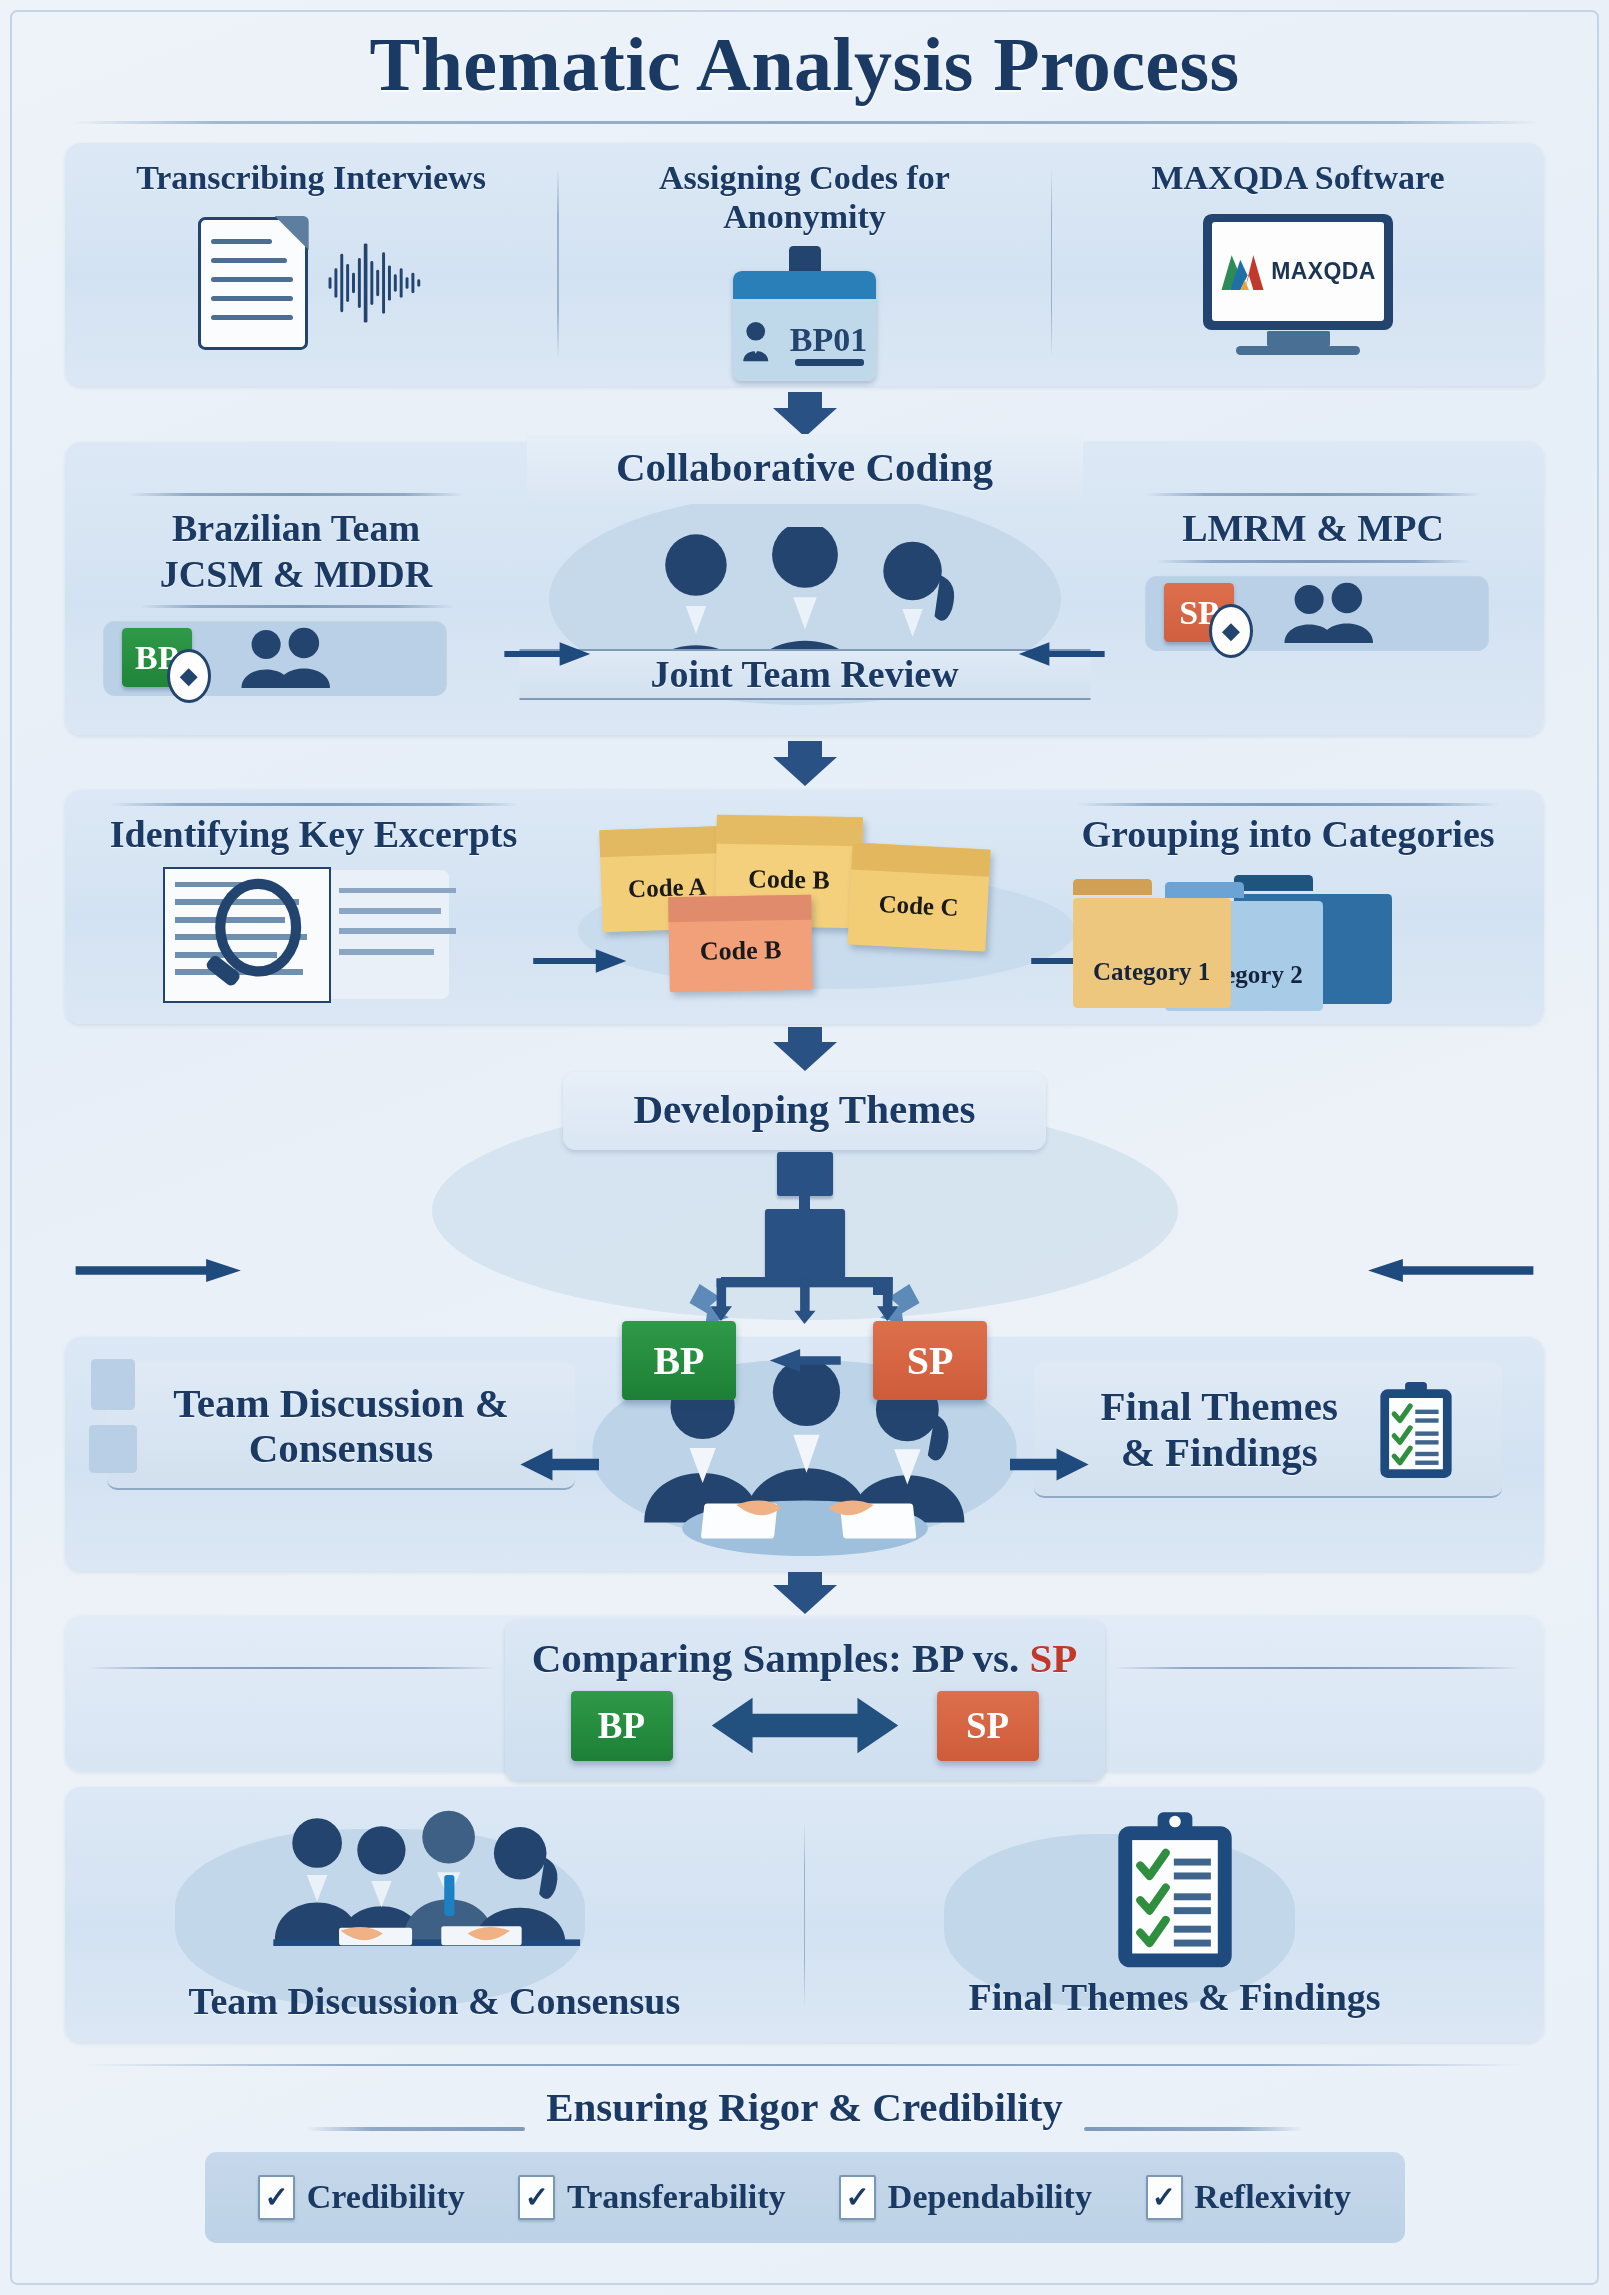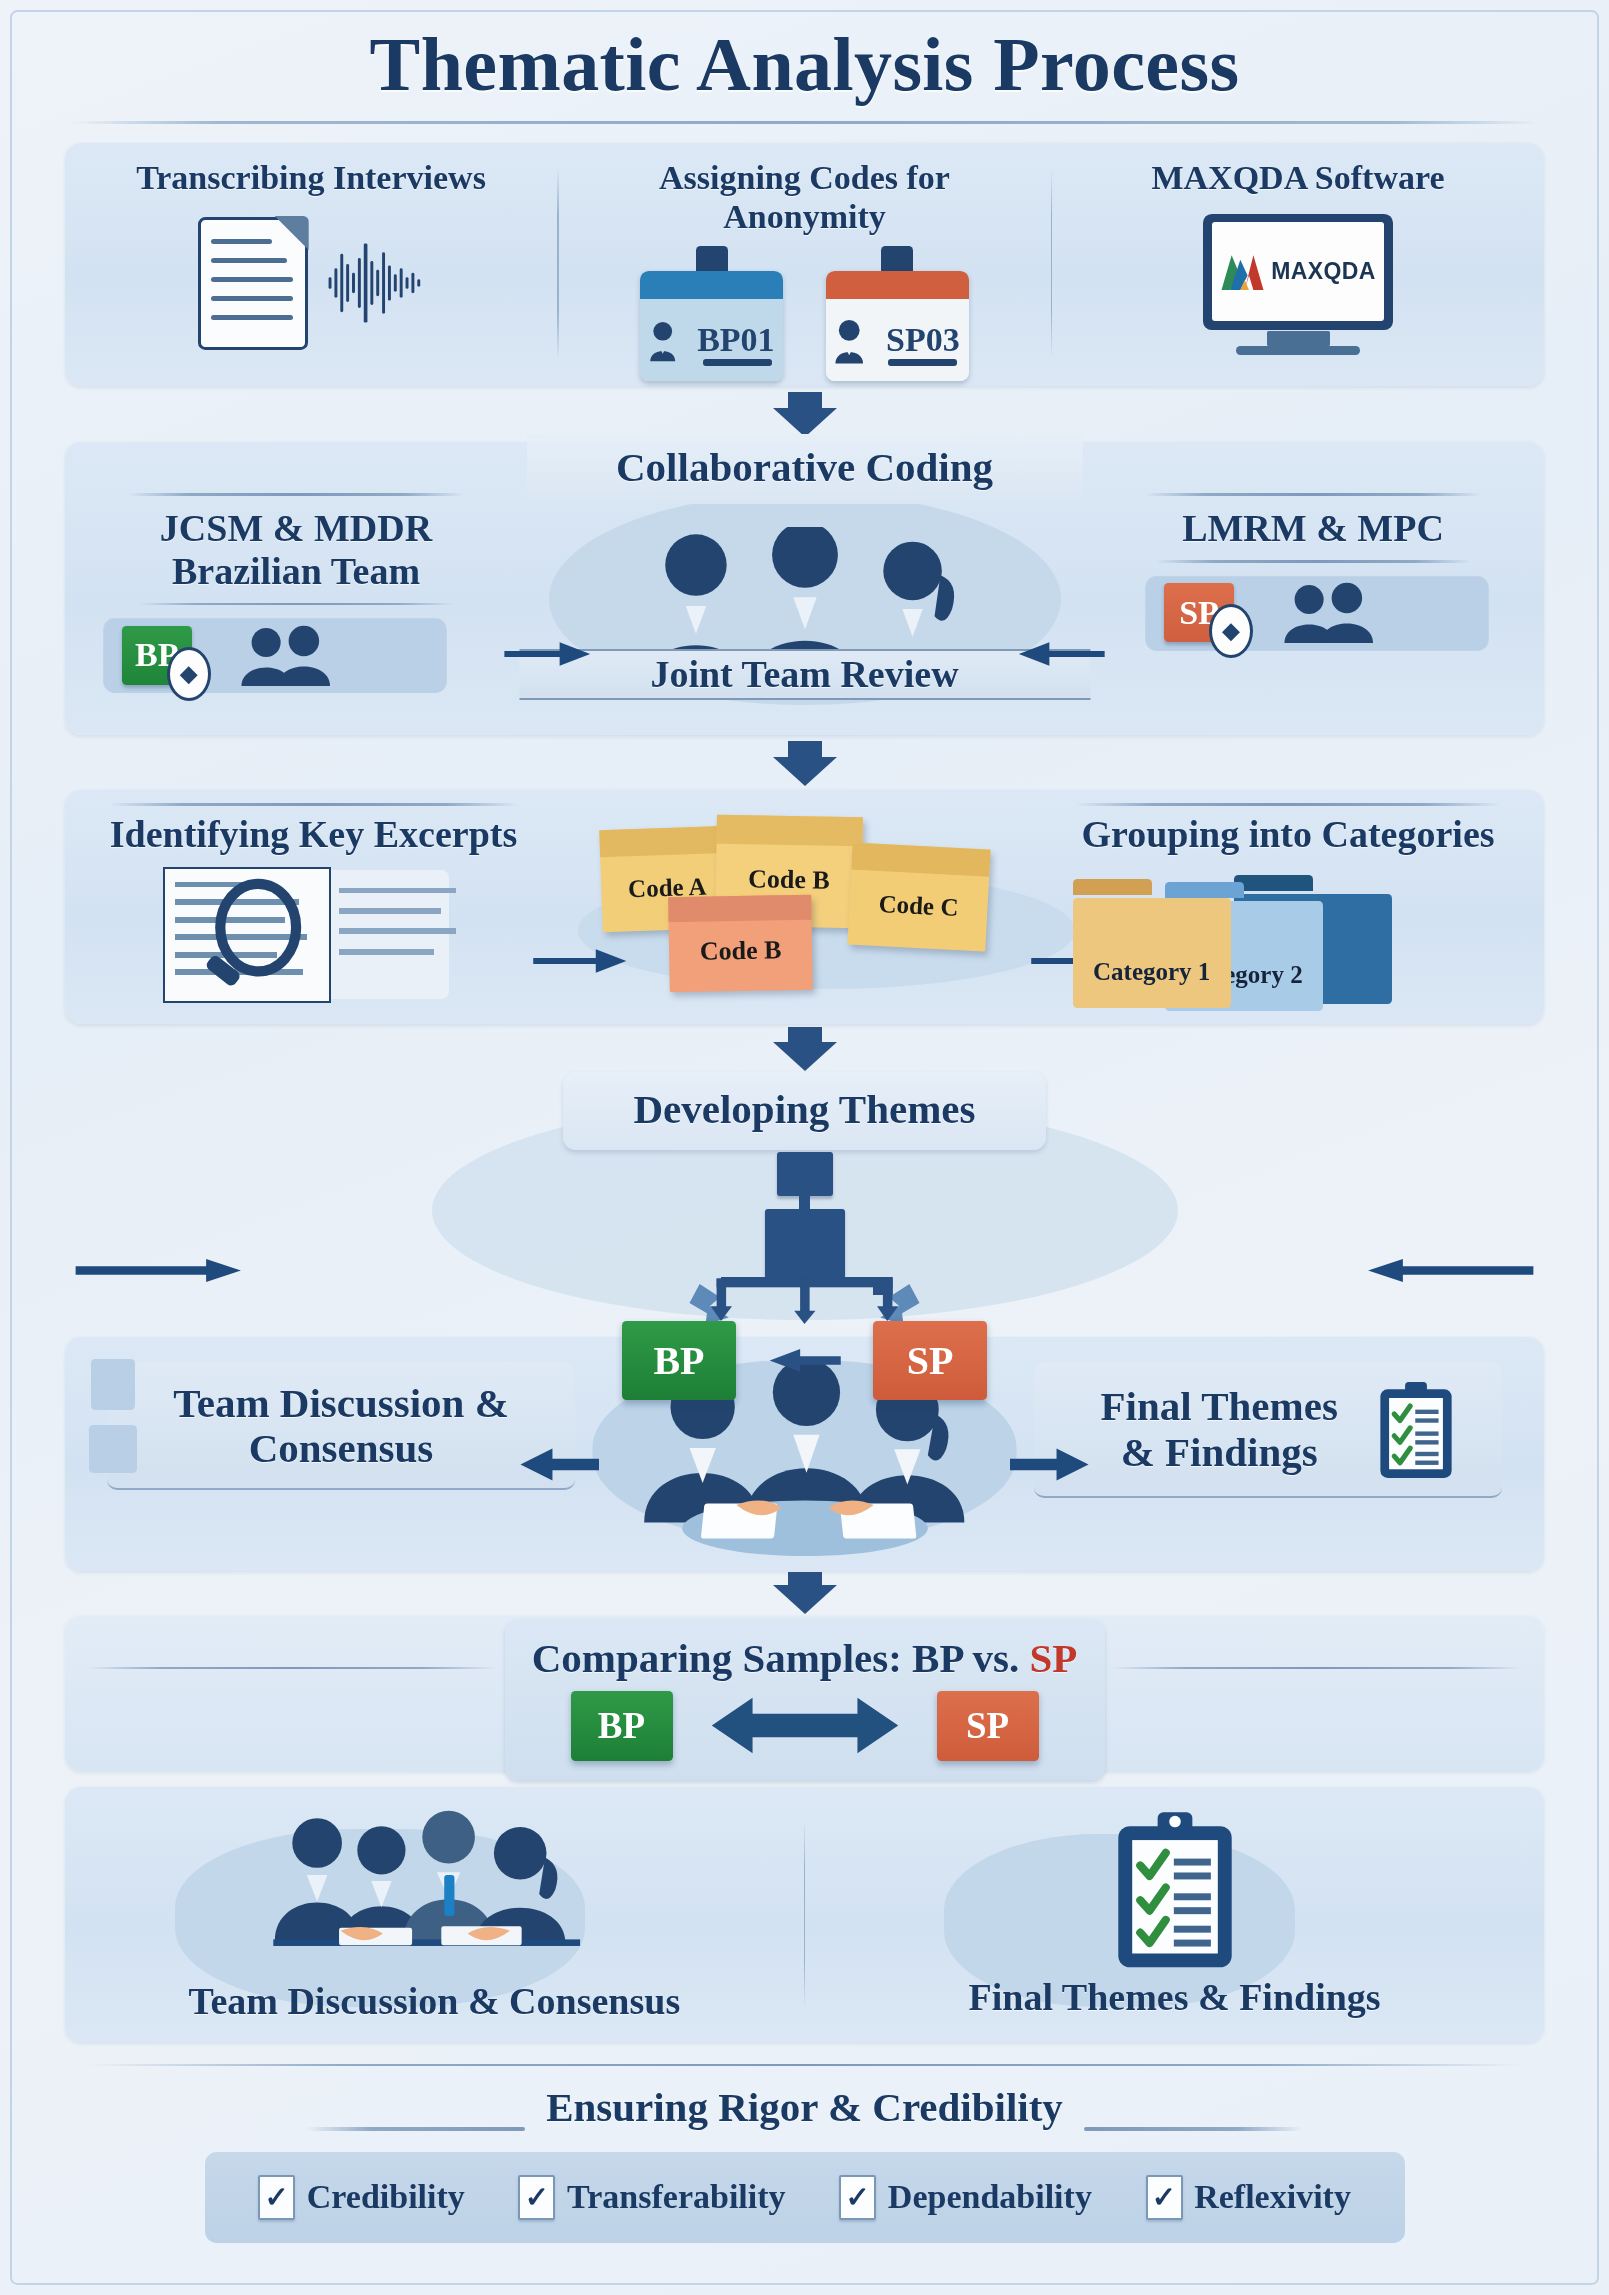--- a/index.html
+++ b/index.html
@@ -322,35 +322,20 @@
                 <svg width="41" height="50" viewBox="0 0 56 68">
                   <circle cx="22" cy="20" r="15" class="silhouette"></circle>
                   <path d="M2 68 C2 46 42 46 42 68 Z" class="silhouette"></path>
                   <path d="M18 48 L22 56 L26 48 Z" fill="#bfd8ea"></path>
                 </svg>
                 <div class="code">BP01</div>
               </div>
             </div>
             <div class="underline"></div>
           </div>
-          <div class="badge-card">
-            <div class="clip"></div>
-            <div class="body">
-              <div class="bar" style="background:#cf5f3e;"></div>
-              <div class="face" style="background:#f2f5f8;">
-                <svg width="41" height="50" viewBox="0 0 56 68">
-                  <circle cx="22" cy="20" r="15" class="silhouette"></circle>
-                  <path d="M2 68 C2 46 42 46 42 68 Z" class="silhouette"></path>
-                  <path d="M18 48 L22 56 L26 48 Z" fill="#f2f5f8"></path>
-                </svg>
-                <div class="code">SP03</div>
-              </div>
-            </div>
-            <div class="underline"></div>
-          </div>
         </div>
       </div>
 
       <div class="vdiv" style="margin:25px 0;"></div>
 
       <div class="cell">
         <div class="card-title t-46">MAXQDA Software</div>
         <div class="monitor" style="margin-top:16px;">
           <div class="screen">
             <div class="inner">
@@ -398,22 +383,22 @@
         <path d="M368 112 L382 150 L396 112 Z" fill="#eaf1f8"></path>
       </g>
     </svg>
 
     <div class="jtr-bar">
       <div class="card-title t-52">Joint Team Review</div>
     </div>
 
     <div class="team-col" style="position:absolute;left:26px;top:5.9px;">
       <div class="hrule" style="width:336px;margin:0 auto 11.7px auto;"></div>
+      <div class="card-title t-52">Brazilian Team</div>
       <div class="card-title t-52" style="margin-top:2.9px;">JCSM &amp; MDDR</div>
-      <div class="card-title t-52">Brazilian Team</div>
       <div class="hrule" style="width:315px;margin:10.2px auto 0 auto;"></div>
       <div class="team-box" style="width:344px;margin-left:11.7px;">
         <div class="tag bp">
           <span>BP</span>
           <span class="seal">
               <span>◆</span>
             </span>
         </div>
         <svg width="102" height="61" viewBox="0 0 140 84" style="margin-left:31px;">
           <g class="silhouette">

